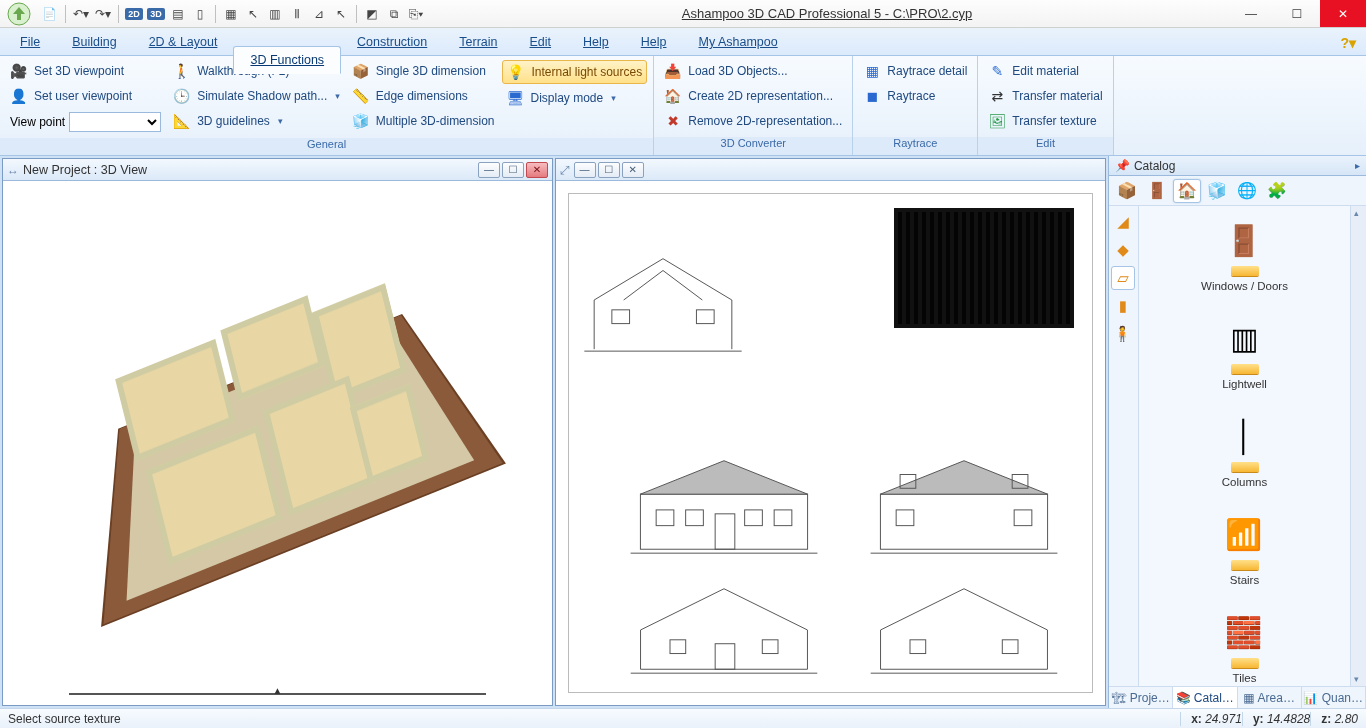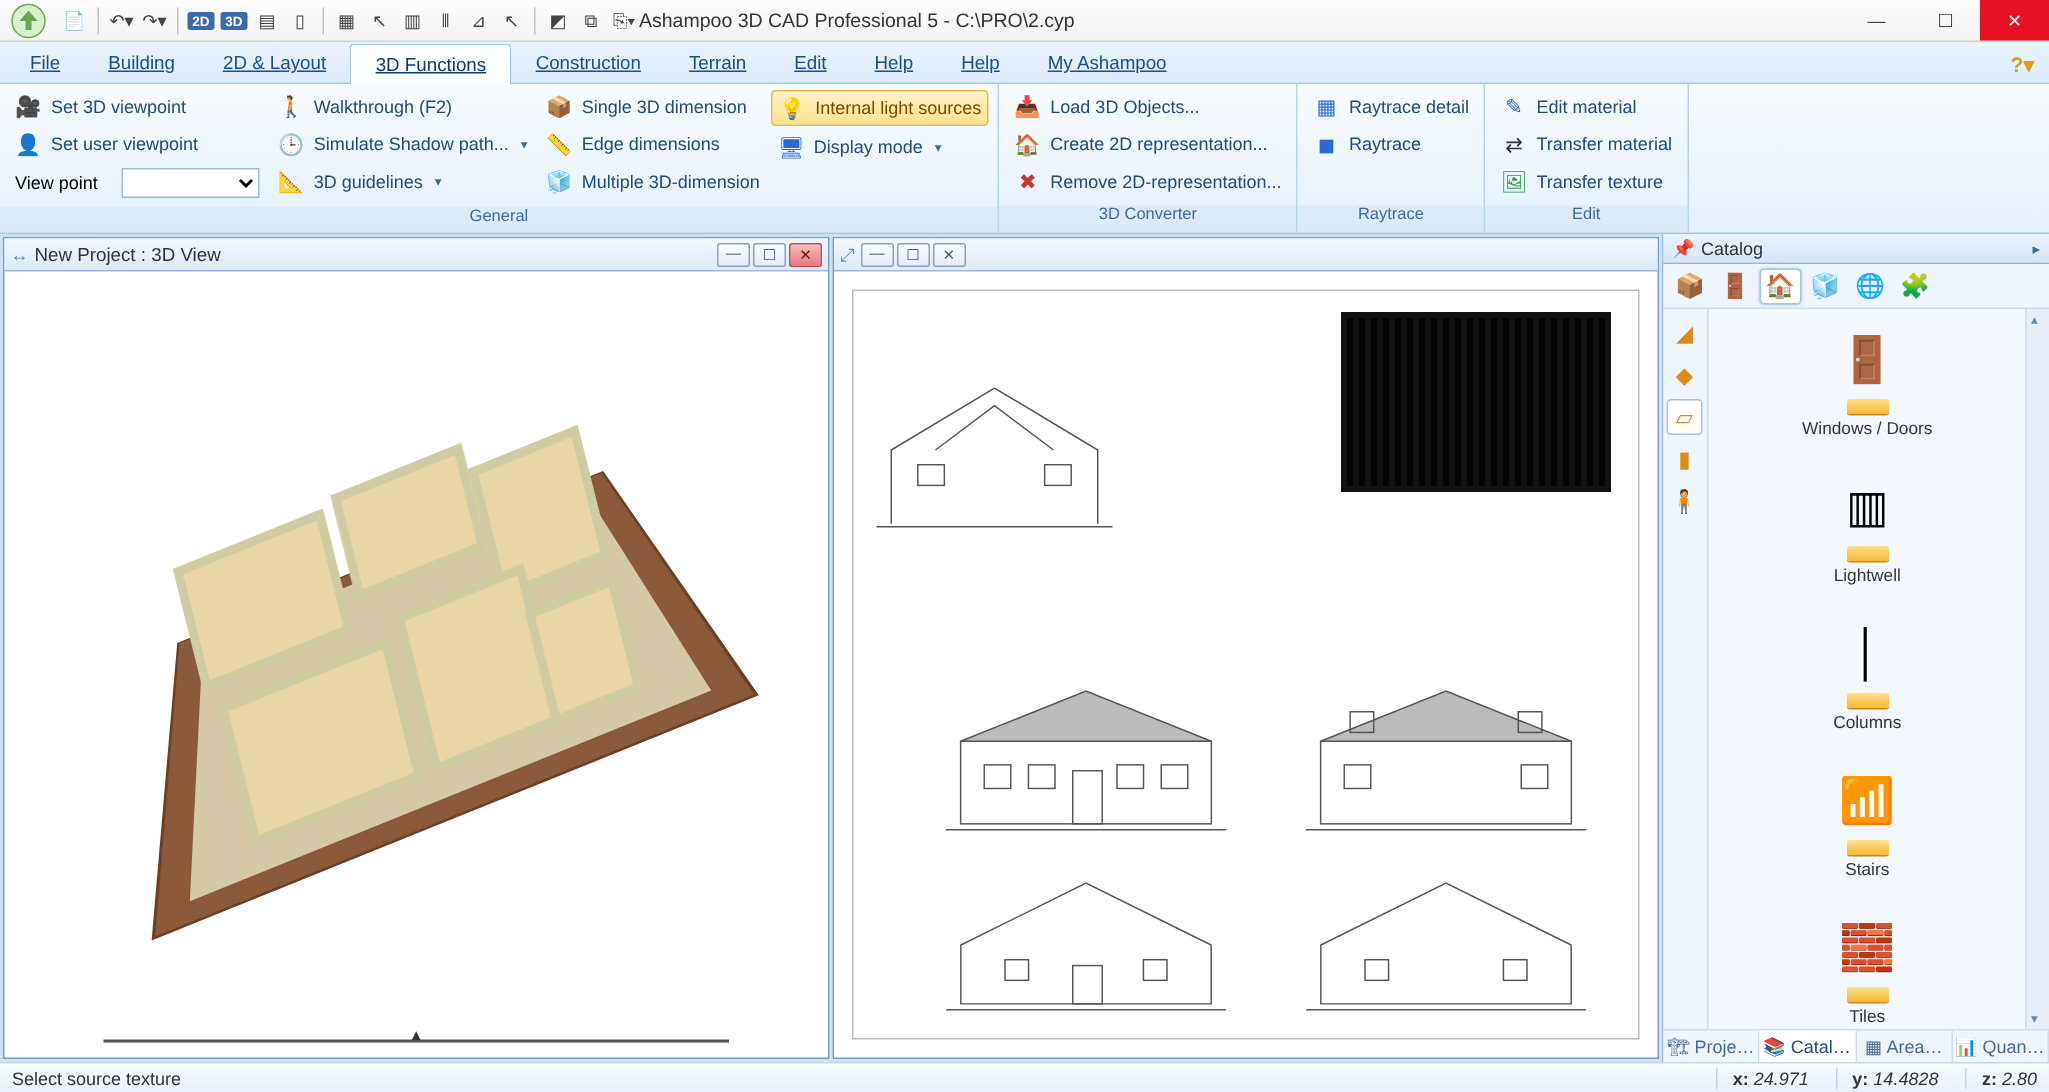--- a/index.html
+++ b/index.html
@@ -4,42 +4,42 @@
 <style>
 * { margin: 0; padding: 0; box-sizing: border-box; font-family: "Segoe UI", Tahoma, sans-serif; font-size: 12px; }
 html, body { width: 1366px; height: 728px; overflow: hidden; background: #fff; }
 
 
 .titlebar { height: 28px; background: linear-gradient(#fdfdfd,#f3f3f3); display: flex; align-items: center; border-bottom: 1px solid #d0d0d0; }
 .titlebar .appicon { width: 38px; height: 28px; display: flex; align-items: center; justify-content: center; }
 .titlebar .qat { display: flex; align-items: center; gap: 2px; padding-left: 2px; }
 .titlebar .qat .btn { width: 20px; height: 20px; display: flex; align-items: center; justify-content: center; color: #444; border-radius: 2px; }
 .titlebar .qat .sep { width: 1px; height: 18px; background: #c0c0c0; margin: 0 3px; }
-.titlebar .title { flex: 1; font-size: 13px; color: #333; }
+.titlebar .title { flex: 1; text-align: center; font-size: 13px; color: #333; text-decoration: underline; }
 .titlebar .winbtns { display: flex; height: 100%; }
 .titlebar .winbtns div { width: 46px; display: flex; align-items: center; justify-content: center; color: #444; }
 .titlebar .winbtns .close { background: #e81123; color: #fff; }
 
 
 .menutabs { height: 28px; background: linear-gradient(#eaf3fc,#dbeafc); display: flex; align-items: flex-end; border-bottom: 1px solid #a6c4e6; padding-left: 4px; }
 .menutabs .tab { padding: 6px 16px 6px; color: #1a4e8a; cursor: default; font-size: 12.5px; text-decoration: underline; }
-.menutabs .tab.active { background: #fbfdff; border: 1px solid #a6c4e6; border-bottom: 1px solid #fbfdff; border-radius: 3px 3px 0 0; position: relative; top: 2px; color: #0a3a72; font-weight: 500;}
+.menutabs .tab.active { background: #fbfdff; border: 1px solid #a6c4e6; border-bottom: 1px solid #fbfdff; border-radius: 3px 3px 0 0; position: relative; top: 19px; color: #0a3a72; font-weight: 500;}
 .menutabs .help { margin-left: auto; padding: 4px 10px; color: #d9a400; font-weight: bold; font-size: 14px; }
 
 
 .ribbon { height: 100px; background: linear-gradient(#f7fbff,#e6f0fb); display: flex; border-bottom: 1px solid #a6c4e6; }
 .rgroup { border-right: 1px solid #b9d2ec; display: flex; flex-direction: column; }
 .rgroup .body { flex: 1; display: flex; padding: 4px 6px; gap: 4px; }
 .rgroup .label { height: 18px; text-align: center; color: #3a6aa8; font-size: 11px; background: rgba(200,220,245,.35); }
 .rcol { display: flex; flex-direction: column; gap: 3px; }
 .ritem { display: flex; align-items: center; gap: 6px; padding: 2px 4px; color: #204a80; border-radius: 3px; white-space: nowrap; height: 22px;}
 .ritem .ico { width: 18px; height: 18px; display: inline-flex; align-items: center; justify-content: center; font-size: 14px; }
 .ritem.highlight { background: linear-gradient(#fff2c6,#ffe18a); border: 1px solid #eab54a; color: #7a4a00; height: 24px;}
 .ritem.dd::after { content: "▾"; font-size: 9px; margin-left: 2px; color: #3a6aa8; }
-.viewpoint { display: flex; align-items: center; gap: 16px; padding: 2px 4px; }
+.viewpoint { display: flex; align-items: center; gap: 4px; padding: 2px 4px; }
 .viewpoint select { width: 92px; height: 20px; border: 1px solid #9bb9dc; background: #fff; }
 
 
 .workspace { display: flex; height: calc(728px - 28px - 28px - 100px - 20px); background: #cfe1f4; }
 .views { flex: 1; display: flex; gap: 2px; padding: 2px; }
 .viewpane { flex: 1; background: #fff; border: 1px solid #7a9bc4; display: flex; flex-direction: column; min-width: 0; }
 .viewpane .vtitle { height: 22px; background: linear-gradient(#f3f8fe,#dbe9f8); border-bottom: 1px solid #9bb9dc; display: flex; align-items: center; padding: 0 4px; gap: 4px; }
 .viewpane .vtitle .name { flex: 1; text-align: left; color: #333; font-size: 12.5px; }
 .viewpane .vtitle .ctrl { display:flex; gap:2px;}
 .viewpane .vtitle .ctrl span { width: 22px; height: 16px; border: 1px solid #8aa2c0; background: linear-gradient(#fdfdfd,#e4ecf5); border-radius: 2px; display: inline-flex; align-items: center; justify-content: center; font-size: 10px; color:#49607c;}
@@ -81,21 +81,21 @@
 .catalog .cscroll { width: 16px; background: #e7eef7; border-left: 1px solid #cdddef; position:relative;}
 .catalog .cscroll::before{content:"▴";position:absolute;top:2px;left:3px;font-size:9px;color:#6a88ac;}
 .catalog .cscroll::after{content:"▾";position:absolute;bottom:2px;left:3px;font-size:9px;color:#6a88ac;}
 
 .catalog .btabs { height: 22px; display: flex; background: #eef5fc; border-top: 1px solid #cdddef; }
 .catalog .btabs div { flex:1; display:flex; align-items:center; justify-content:center; gap:3px; font-size:10.5px; color:#4a6a92; border-right:1px solid #cdddef; overflow:hidden; white-space:nowrap;}
 .catalog .btabs div.on { background:#fff; color:#204a80;}
 
 
 .status { height: 20px; background: linear-gradient(#f7fbff,#e9f1fa); border-top: 1px solid #c4d6ea; display: flex; align-items: center; padding: 0 8px; font-size: 11.5px; color: #333; }
-.status .coords { margin-left: auto; display: flex; gap: 18px; }
+.status .coords { margin-left: auto; display: flex; }
 .status .coords span { border-left:1px solid #c4d6ea; padding-left:10px;}
 
 
 .c-orange{color:#e08a1a;} .c-blue{color:#2a6ad0;} .c-green{color:#2a9a4a;} .c-red{color:#c0392b;} .c-dark{color:#333;} .c-purple{color:#7a4ad0;}
 .badge2d,.badge3d{font-size:9px;font-weight:bold;background:#3a6aa8;color:#fff;padding:1px 3px;border-radius:2px;}
 </style>
 </head>
 <body>
 
 <div class="titlebar">

